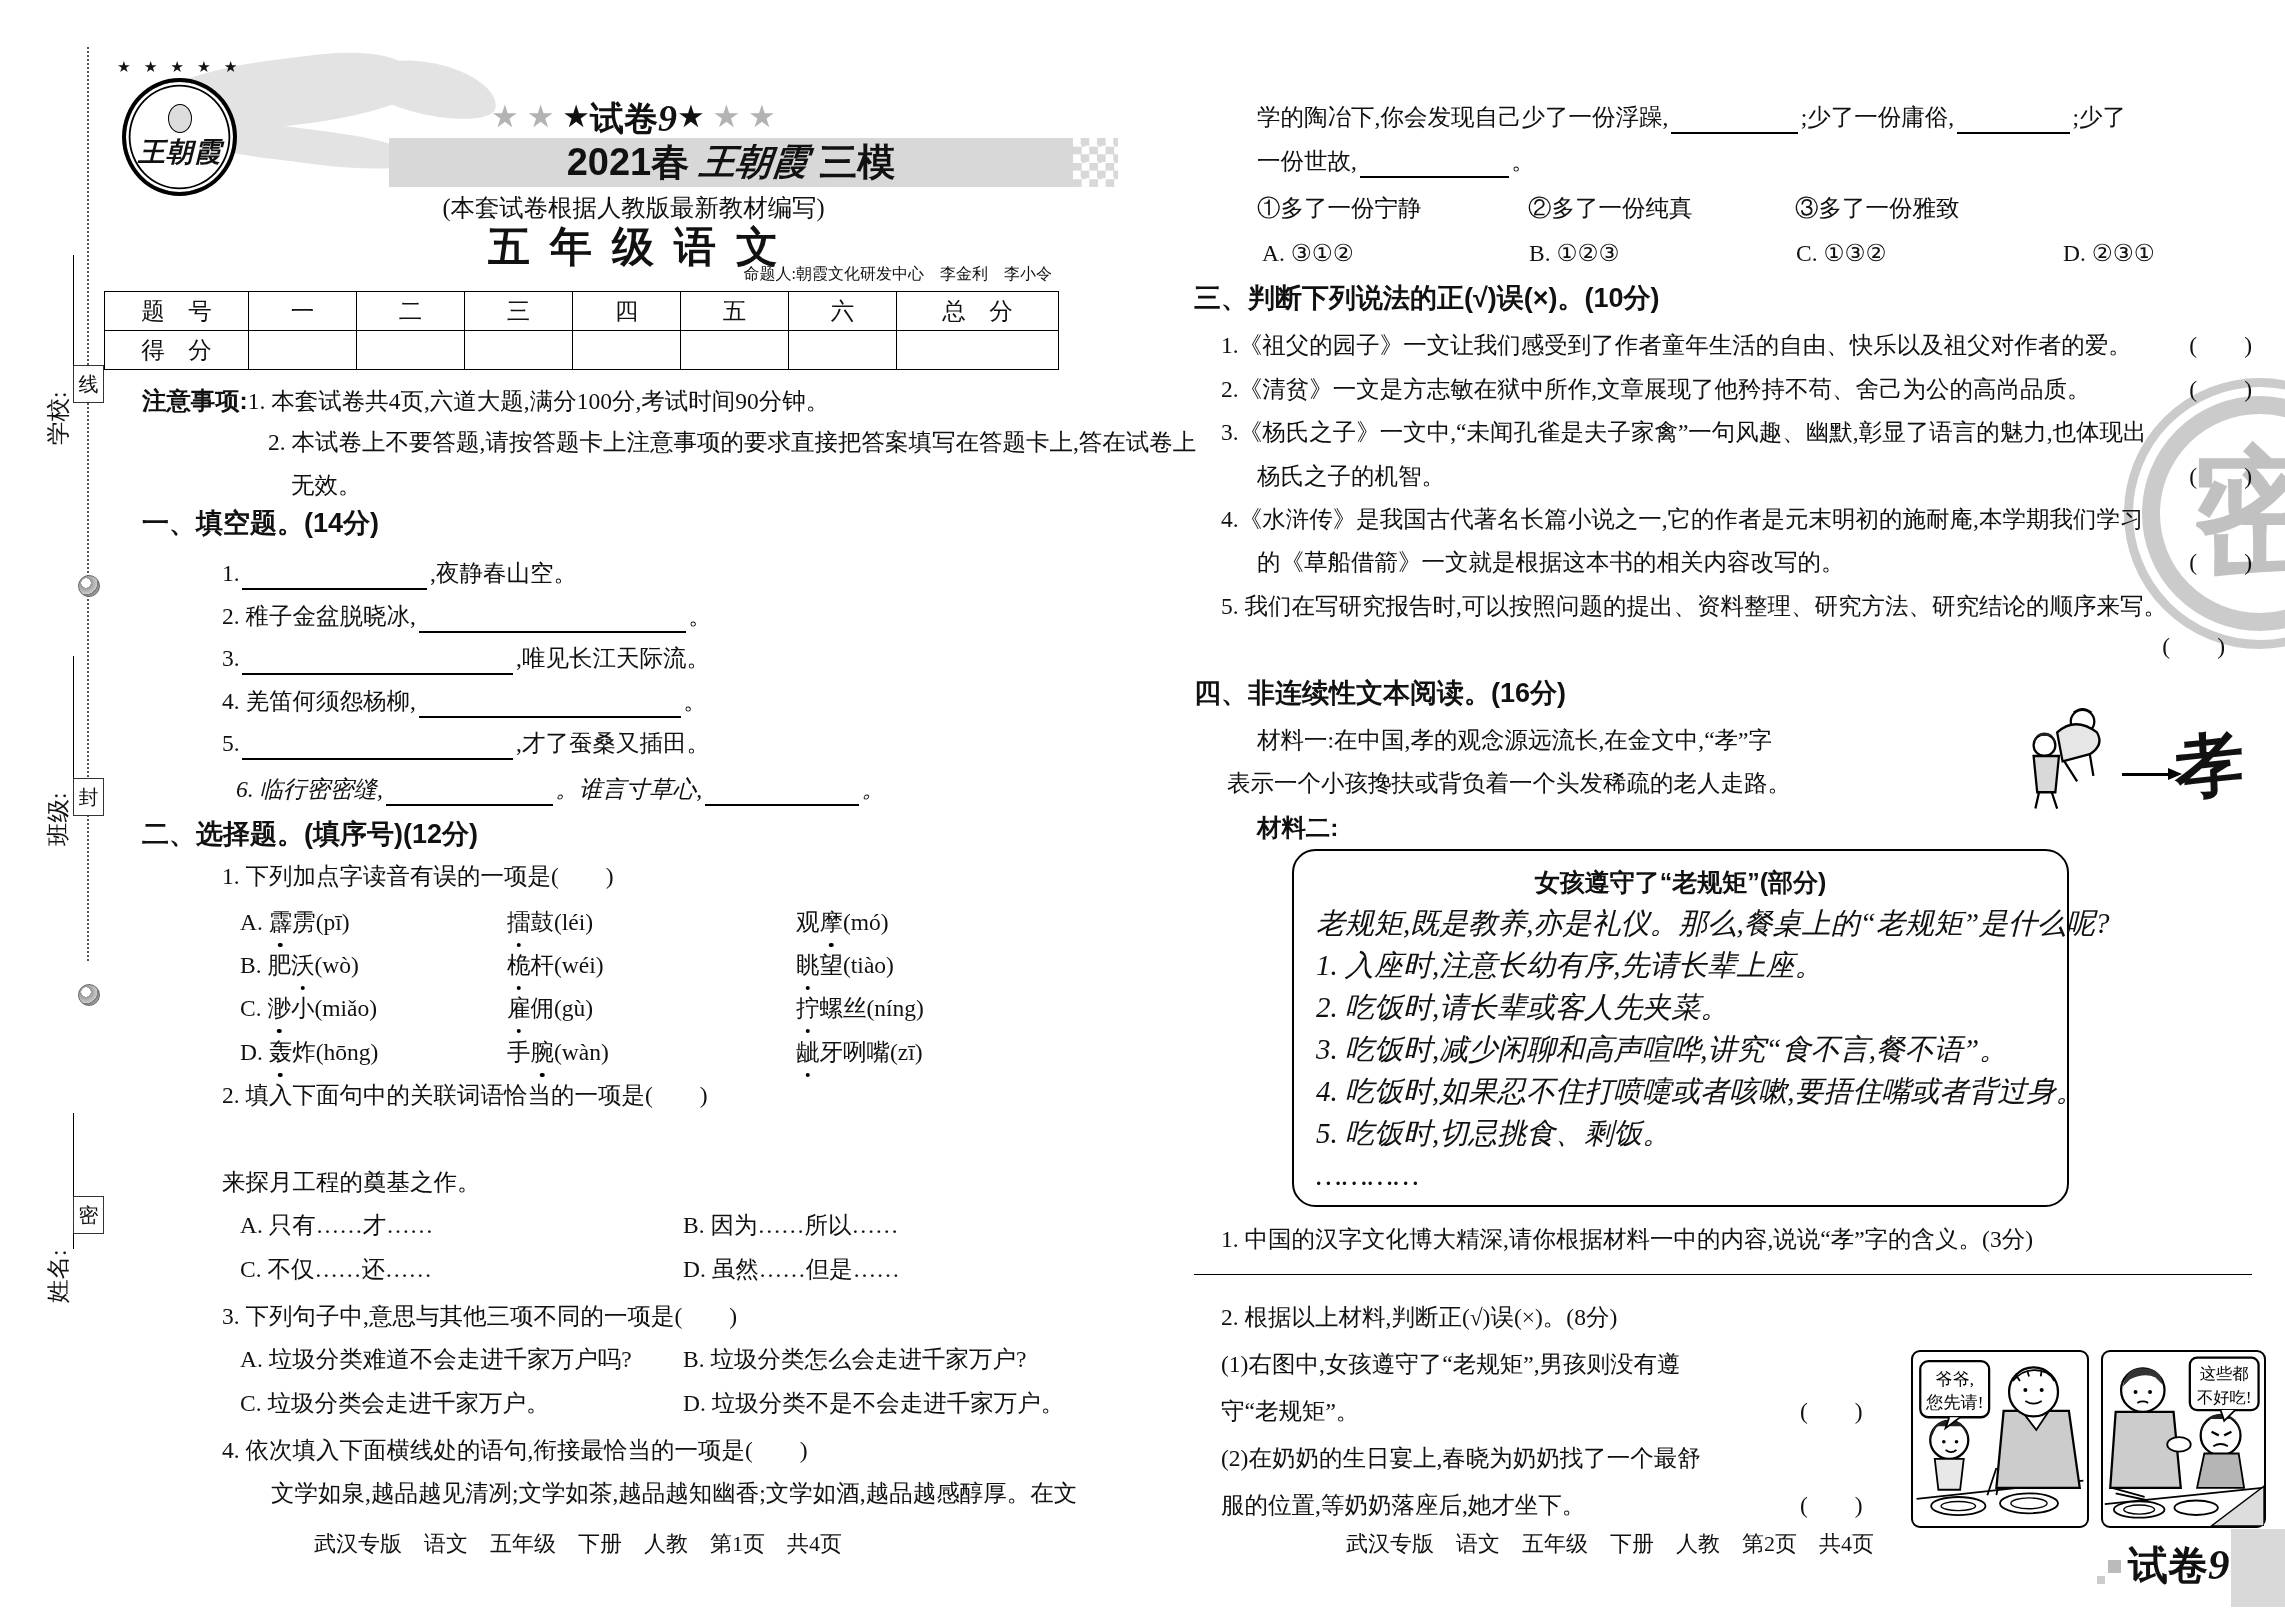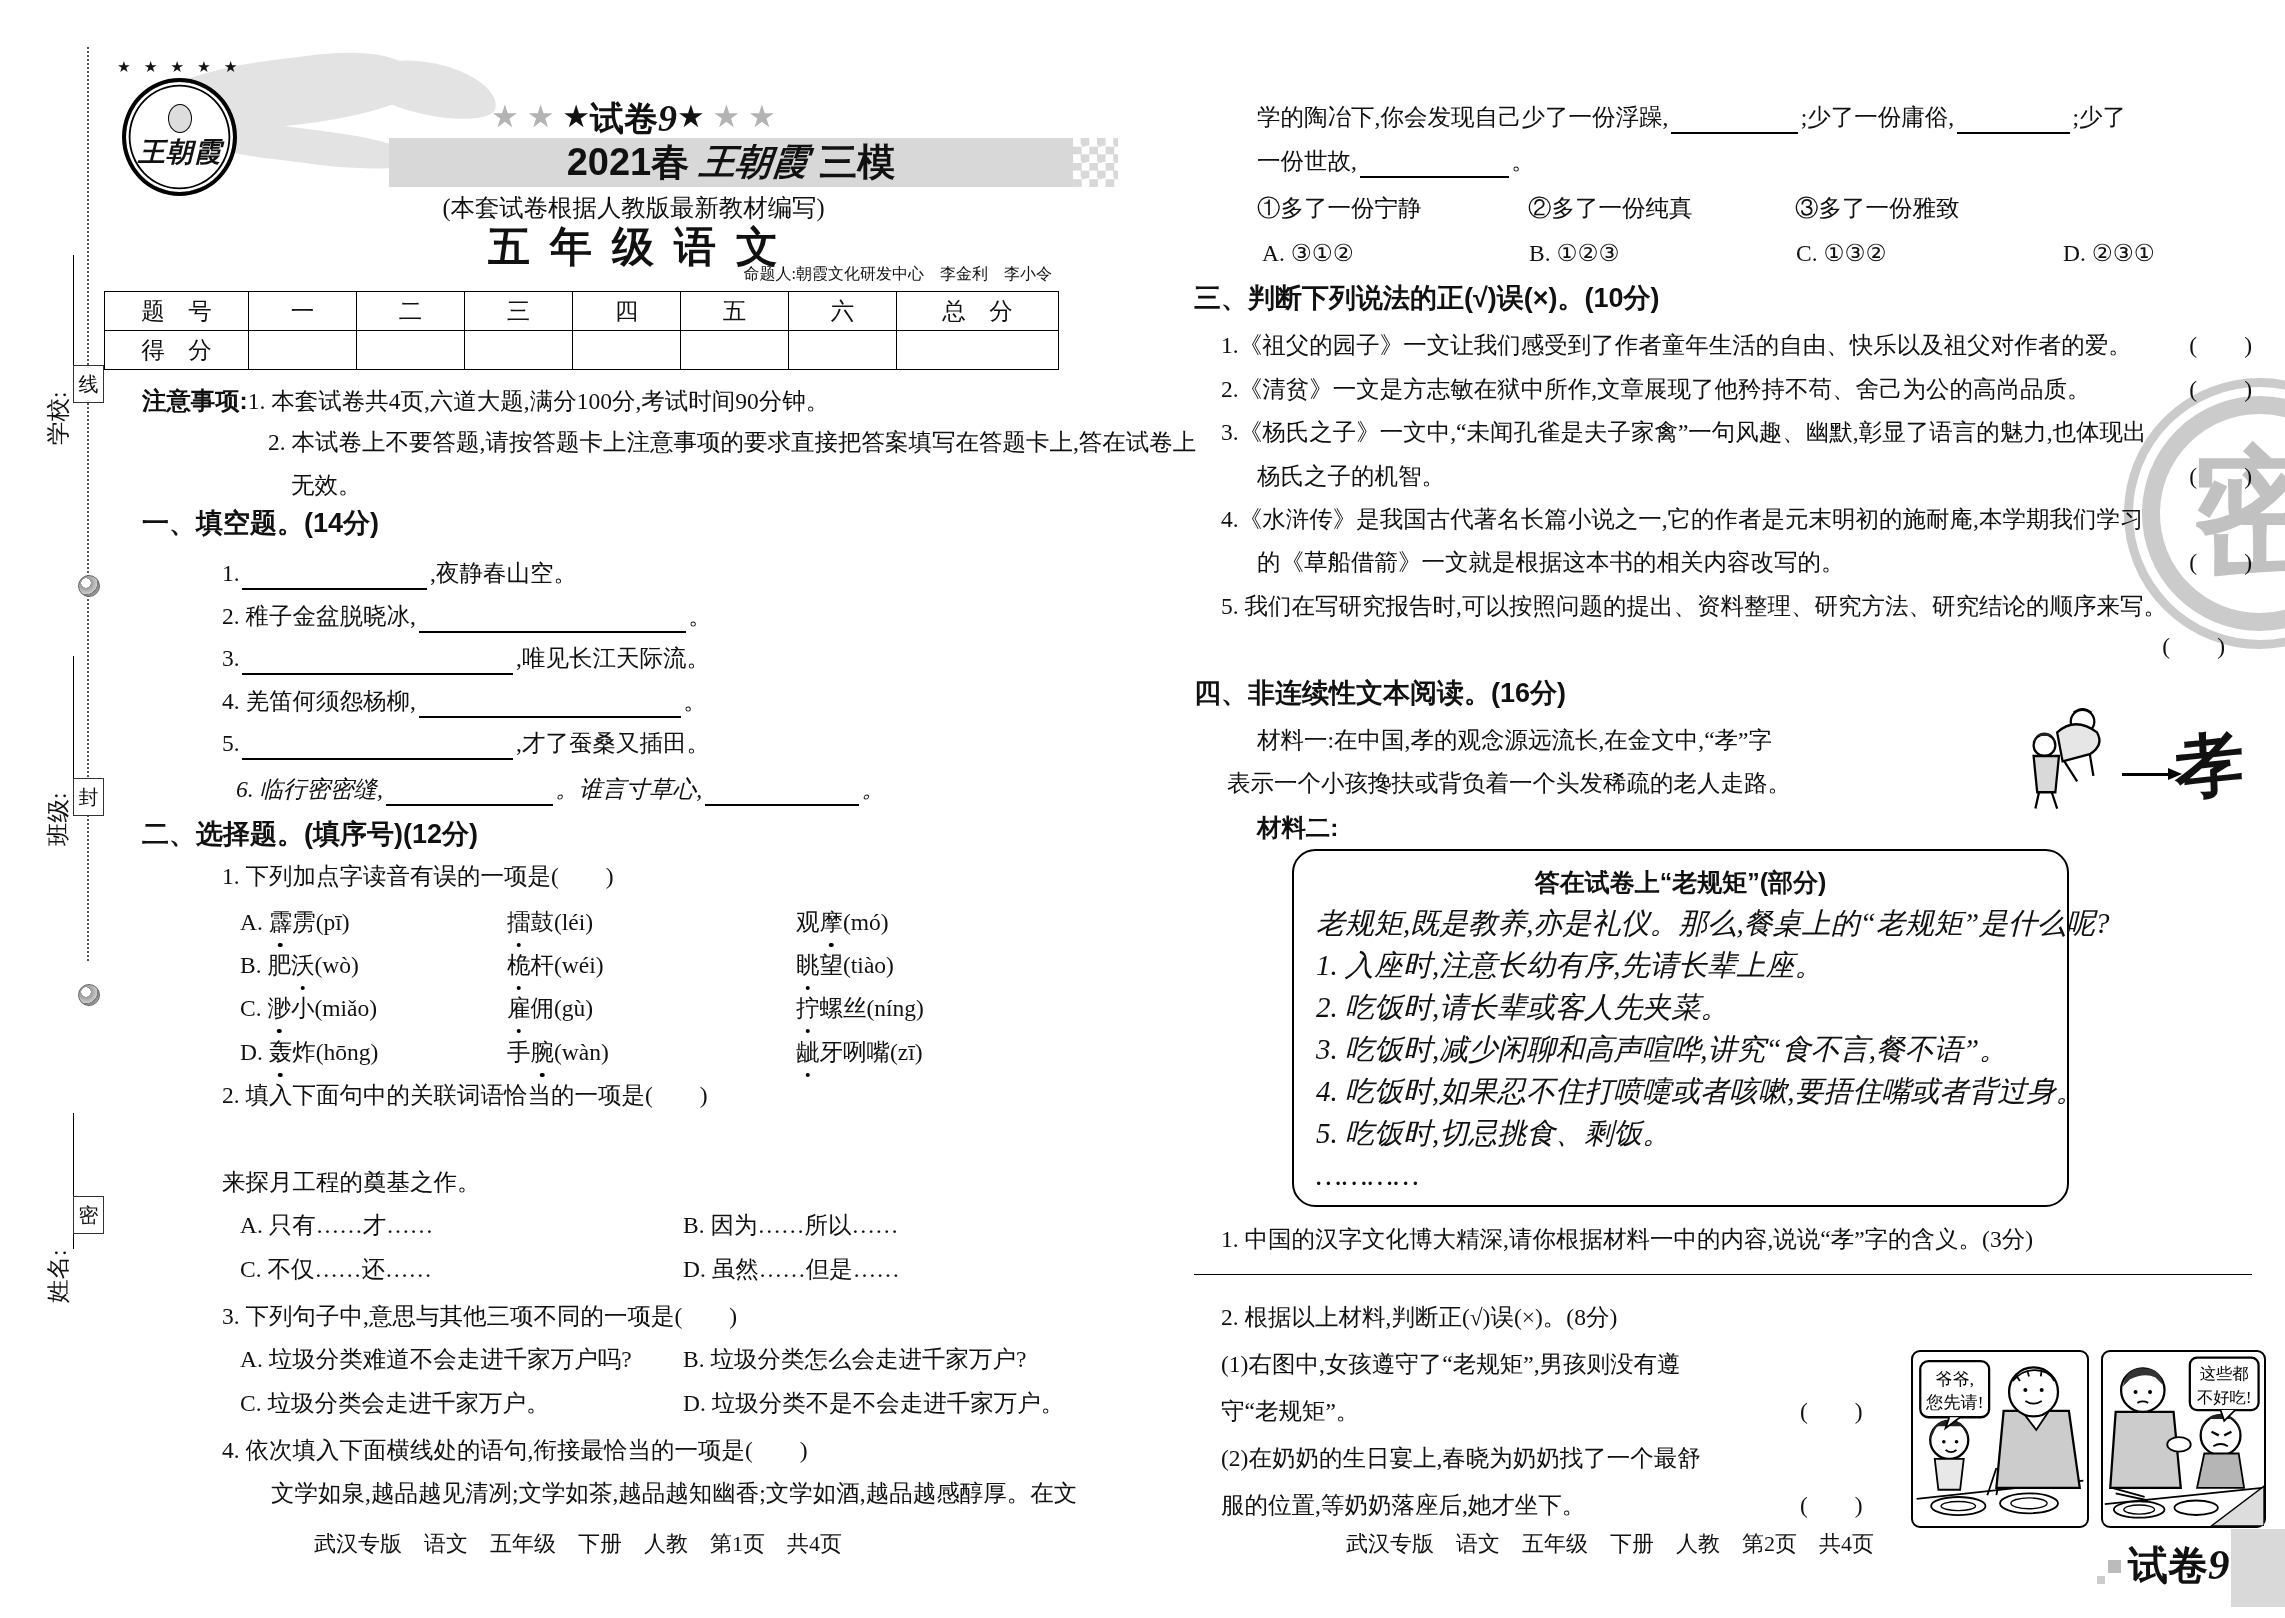--- a/index.html
+++ b/index.html
@@ -285,21 +285,21 @@
     <circle cx="38" cy="52" r="12" fill="#fff" stroke="#000" stroke-width="2.5"></circle>
     <path d="M26,50 A12,12 0 0 1 50,50 L46,42 L30,42 Z" fill="#222"></path>
     <path d="M26,64 L54,64 L50,104 L30,104 Z" fill="#d9d9d9" stroke="#000" stroke-width="2.5"></path>
     <path d="M32,104 L28,122 M46,104 L52,122" stroke="#000" stroke-width="2.5" fill="none"></path>
     <path d="M60,70 L74,92 M88,62 L92,86" stroke="#000" stroke-width="2.5" fill="none"></path>
   </svg>
   <div class="arrow"></div>
   <div class="glyph">孝</div>
 
   <div class="matbox">
-    <div class="bt">答在试卷上“老规矩”(部分)</div>
+    <div class="bt">女孩遵守了“老规矩”(部分)</div>
     <div class="bline">老规矩,既是教养,亦是礼仪。那么,餐桌上的“老规矩”是什么呢?</div>
     <div class="bline">1. 入座时,注意长幼有序,先请长辈上座。</div>
     <div class="bline">2. 吃饭时,请长辈或客人先夹菜。</div>
     <div class="bline">3. 吃饭时,减少闲聊和高声喧哗,讲究“食不言,餐不语”。</div>
     <div class="bline">4. 吃饭时,如果忍不住打喷嚏或者咳嗽,要捂住嘴或者背过身。</div>
     <div class="bline">5. 吃饭时,切忌挑食、剩饭。</div>
     <div class="bline">…………</div>
   </div>
 
   <div class="l" style="left:1221px;top:1223px;">1. 中国的汉字文化博大精深,请你根据材料一中的内容,说说“孝”字的含义。(3分)</div>

